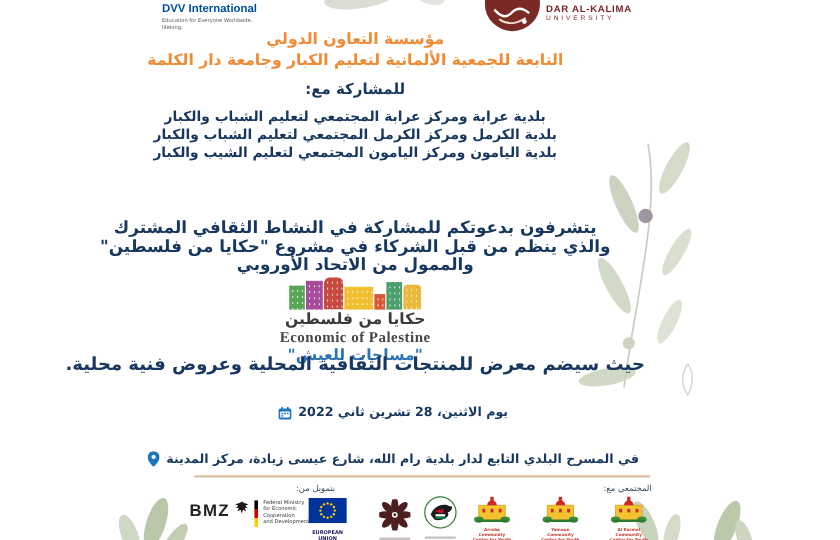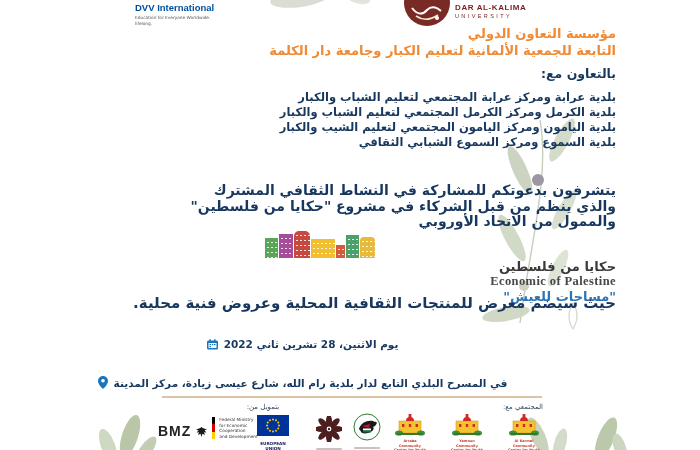--- a/index.html
+++ b/index.html
@@ -1,19 +1,19 @@
 <!DOCTYPE html>
 <html><head>
 <meta charset="utf-8">
 <style>
   html,body{margin:0;padding:0;background:#fff;}
   .canvas{position:relative;width:700px;height:450px;background:#fff;overflow:hidden;
           font-family:"DejaVu Sans",sans-serif;}
   .abs{position:absolute;}
-  .ctr{left:0;width:592px;text-align:right;padding-left:24px;}
+  .ctr{left:0;width:592px;text-align:center;}
   .ar{direction:rtl;}
 
   
   .dvv-name{left:135px;top:2px;font:700 9.5px "Liberation Sans",sans-serif;color:#004F9F;}
   .dvv-tag{left:135px;top:15px;font-size:4.3px;line-height:5.5px;color:#555;}
   .dak-emblem{left:404px;top:0;}
   .dak-text{left:455px;top:3px;color:#7A1E22;}
   .dak-l1{font:700 8px "Liberation Sans",sans-serif;letter-spacing:.6px;}
   .dak-l2{font:400 5.5px "Liberation Sans",sans-serif;letter-spacing:2.4px;margin-top:1px;}
 
@@ -35,31 +35,31 @@
   .b5{width:9px;height:13px;background-color:#D65A3A;}
   .b6{width:13px;height:23px;background-color:#4CA06B;}
   .b7{width:15px;height:21px;background-color:#E9B93B;border-radius:4px 4px 0 0;}
   .sop-ar{font-size:13px;font-weight:700;color:#3a3a3a;margin-top:1px;}
   .sop-en{font:600 12.5px "Liberation Serif",serif;color:#474747;letter-spacing:.4px;}
 
   .event-title{top:289px;font-size:13px;font-weight:700;color:#2E74B5;}
   .event-desc{top:294px;font-size:15px;font-weight:700;color:#17375E;}
 
   .event-row{width:605px;left:0;display:flex;justify-content:center;align-items:center;gap:6px;
-             font-size:10.5px;font-weight:700;color:#17375E;}
+             font-size:10.5px;font-weight:700;color:#17375E;padding-left:25px;}
   .row-date{top:338px;} .row-time{top:357px;} .row-loc{top:376px;}
 
   .divider{top:396px;left:162px;width:380px;height:2px;background:#DCC3A4;}
 
   
   .flabel{font-size:7px;font-weight:400;color:#34495E;}
   .funded{top:403px;left:228px;width:70px;text-align:center;}
   .partnership{top:403px;left:488px;width:70px;text-align:center;}
 
-  .bmz{left:158px;top:417px;display:flex;align-items:flex-end;gap:4px;}
+  .bmz{left:158px;top:417px;display:flex;align-items:flex-start;gap:4px;}
   .bmz-abbr{font:700 14px "Liberation Sans",sans-serif;color:#222;letter-spacing:1px;}
   .bmz-stripe{width:3px;height:22px;background:linear-gradient(#000 0 34%,#d00000 34% 67%,#ffce00 67% 100%);}
   .bmz-text{font-size:4.3px;line-height:5.4px;color:#333;width:55px;}
 
   .eu{left:256px;top:415px;width:34px;text-align:center;}
   .eu-en{font-size:4.2px;font-weight:700;color:#1a1a5e;margin-top:1px;}
 
   .star-logo{left:312px;top:416px;width:34px;text-align:center;}
   .dove-logo{left:350px;top:413px;width:34px;text-align:center;}
   .blur-caption{height:2px;background:#9a8f8f;opacity:.55;margin:1.5px 4px 0 4px;border-radius:1px;}
@@ -121,26 +121,25 @@
   <div class="abs dak-text">
     <div class="dak-l1">DAR AL-KALIMA</div>
     <div class="dak-l2">UNIVERSITY</div>
   </div>
 
   <div class="abs ctr org-title ar">
     <div>مؤسسة التعاون الدولي</div>
     <div>التابعة للجمعية الألمانية لتعليم الكبار وجامعة دار الكلمة</div>
   </div>
 
-  <div class="abs ctr coop-heading ar">بالتعاون مع:</div>
+  <div class="abs ctr coop-heading ar">للمشاركة مع:</div>
   <div class="abs ctr partners ar">
     <div>بلدية عرابة ومركز عرابة المجتمعي لتعليم الشباب والكبار</div>
     <div>بلدية الكرمل ومركز الكرمل المجتمعي لتعليم الشباب والكبار</div>
     <div>بلدية اليامون ومركز اليامون المجتمعي لتعليم الشيب والكبار</div>
-    <div>بلدية السموع ومركز السموع الشبابي الثقافي</div>
   </div>
 
   <div class="abs ctr invitation ar">
     <div>يتشرفون بدعوتكم للمشاركة في النشاط الثقافي المشترك</div>
     <div>والذي ينظم من قبل الشركاء في مشروع "حكايا من فلسطين"</div>
     <div>والممول من الاتحاد الأوروبي</div>
   </div>
 
   <div class="abs ctr sop">
     <div class="sop-buildings">

